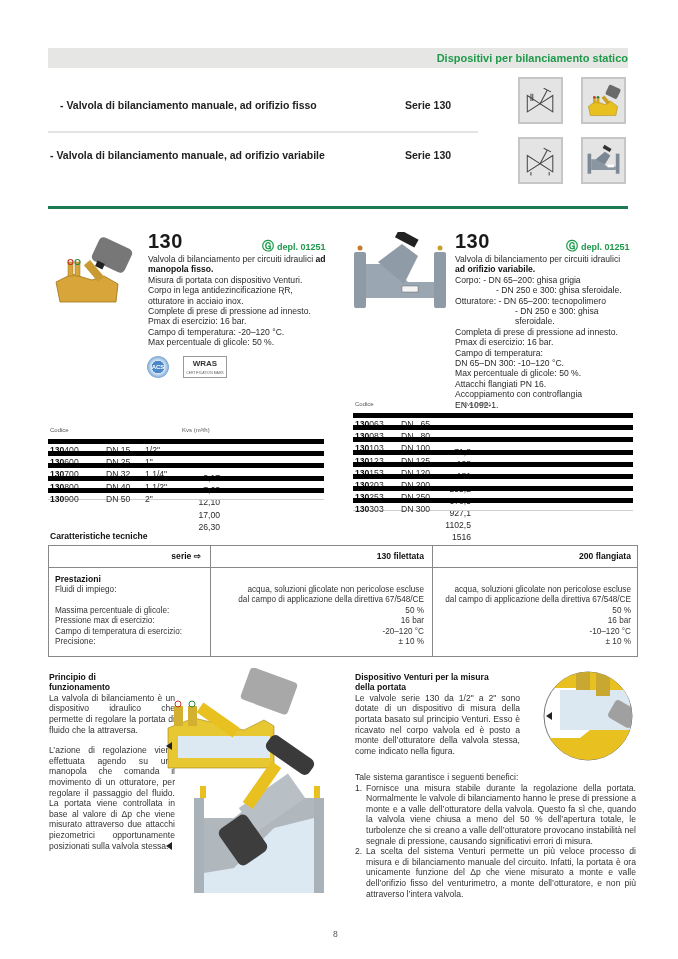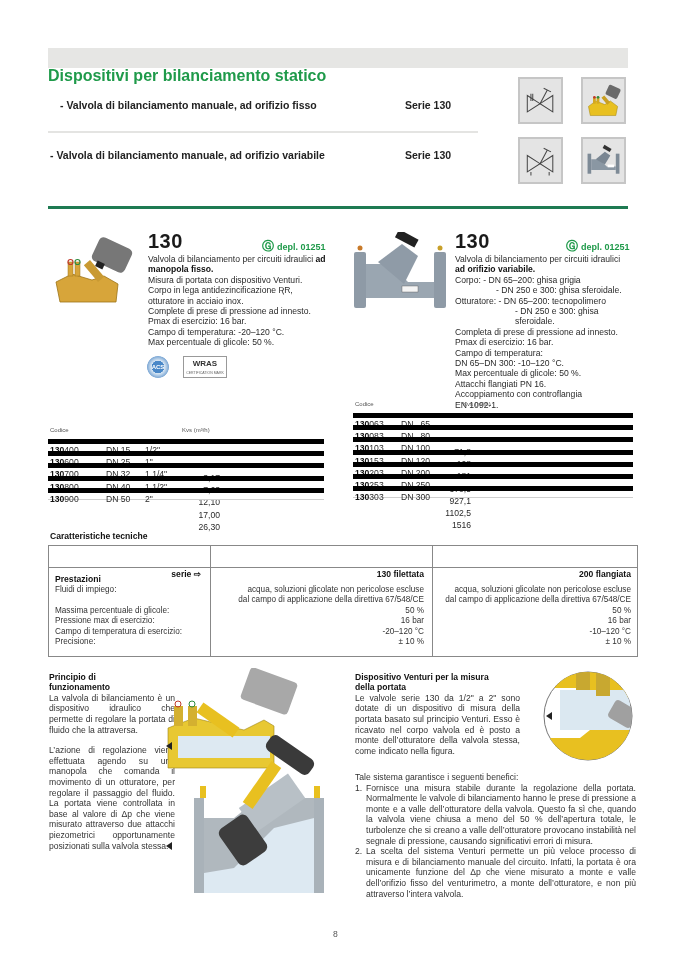--- a/index.html
+++ b/index.html
@@ -3,21 +3,21 @@
 <meta charset="utf-8">
 <style>
   * { box-sizing: border-box; margin: 0; padding: 0; }
   html, body { width: 678px; height: 959px; background: #ffffff; overflow: hidden; }
   body { position: relative; font-family: "Liberation Sans", sans-serif; color: #2a2a2a; }
 
   .abs { position: absolute; }
 
   
   .header-band { left: 48px; top: 48px; width: 580px; height: 20px; background: #e6e6e4; }
-  .header-title { width: 100%; text-align: left; font-size: 16px; font-weight: bold; color: #1f9a4a; line-height: 20px; margin-top: 18px; }
+  .header-title { width: 100%; text-align: right; font-size: 11px; font-weight: bold; color: #1f9a4a; line-height: 20px; }
 
   .prod-line { font-size: 10.5px; font-weight: bold; color: #222; }
   .serie { font-size: 10.5px; font-weight: bold; color: #222; }
   .row-sep { left: 48px; top: 131px; width: 430px; height: 2px; background: #e4e4e2; }
 
   .thumb { width: 45px; height: 47px; background: #e4e4e4; border: 2px solid #c6c6c6; }
   .thumb svg { width: 100%; height: 100%; }
 
   .green-rule { left: 48px; top: 206px; width: 580px; height: 3px; background: #1e7a52; }
 
@@ -43,21 +43,21 @@
   .ctable .row span { position: absolute; top: 1px; white-space: nowrap; }
   .ctable .row b { font-weight: bold; color: #111; }
   .num { text-align: right; margin-top: 28px; }
 
   
   .tech-title { left: 50px; top: 531px; font-size: 8.6px; font-weight: bold; color: #111; }
   .tech { left: 48px; top: 545px; width: 590px; height: 112px; border: 1px solid #888; }
   .tech .col-div1 { position: absolute; left: 161px; top: 0; bottom: 0; width: 1px; background: #888; }
   .tech .col-div2 { position: absolute; left: 383px; top: 0; bottom: 0; width: 1px; background: #888; }
   .tech .hline { position: absolute; left: 0; right: 0; top: 21px; height: 1px; background: #888; }
-  .tech .th { position: absolute; top: 23px; font-size: 8.6px; font-weight: bold; color: #111; text-align: right; }
+  .tech .th { position: absolute; top: 5px; font-size: 8.6px; font-weight: bold; color: #111; text-align: right; }
   .tech .cell { position: absolute; font-size: 8.2px; line-height: 10.4px; color: #333; white-space: nowrap; }
   .tech .r { text-align: right; }
 
   
   .sec-title { font-size: 8.6px; font-weight: bold; color: #111; line-height: 10.4px; }
   .body-txt { font-size: 8.6px; line-height: 10.6px; color: #333; text-align: justify; }
   .list-item { display: flex; font-size: 8.6px; line-height: 10.6px; color: #333; text-align: justify; }
   .list-item .n { width: 11px; flex: none; }
 
   .page-num { left: 333px; top: 929px; font-size: 8.6px; color: #555; }
@@ -244,20 +244,25 @@
       </div>
       <div class="row">
         <span style="left:2px"><b>130</b><span style="position:static">083</span></span>
         <span style="left:48px;white-space:pre">DN   80</span>
         <span class="num" style="left:68px;width:50px">108</span>
       </div>
       <div class="row">
         <span style="left:2px"><b>130</b><span style="position:static">103</span></span>
         <span style="left:48px;white-space:pre">DN 100</span>
         <span class="num" style="left:68px;width:50px">181</span>
+      </div>
+      <div class="row">
+        <span style="left:2px"><b>130</b><span style="position:static">123</span></span>
+        <span style="left:48px;white-space:pre">DN 125</span>
+        <span class="num" style="left:68px;width:50px">255,2</span>
       </div>
       <div class="row">
         <span style="left:2px"><b>130</b><span style="position:static">153</span></span>
         <span style="left:48px;white-space:pre">DN 120</span>
         <span class="num" style="left:68px;width:50px">370,5</span>
       </div>
       <div class="row">
         <span style="left:2px"><b>130</b><span style="position:static">203</span></span>
         <span style="left:48px;white-space:pre">DN 200</span>
         <span class="num" style="left:68px;width:50px">927,1</span>

